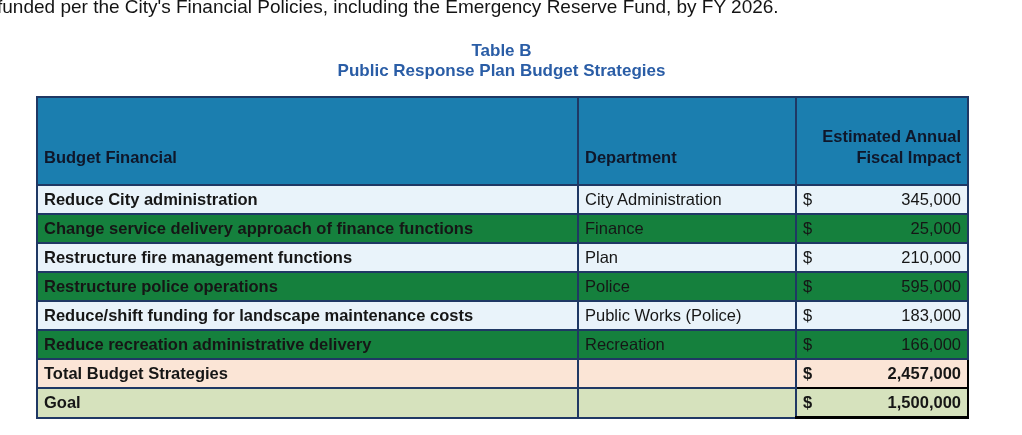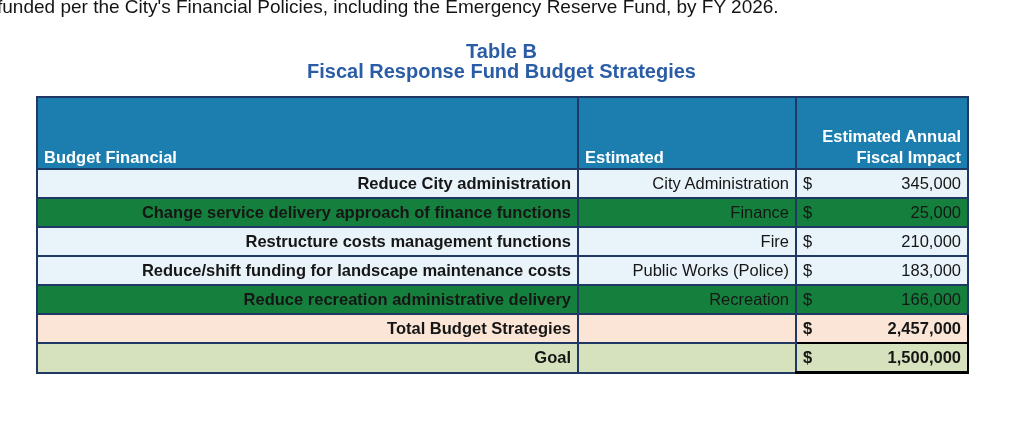--- a/index.html
+++ b/index.html
@@ -15,69 +15,69 @@
   body{
     width:1022px;height:435px;background:#ffffff;overflow:hidden;position:relative;
     font-family:"Liberation Sans", sans-serif;color:var(--text-color);
   }
   .intro{
     position:absolute;top:-6px;left:-3px;width:1020px;
     font-size:19px;line-height:26px;white-space:nowrap;color:#141414;
   }
   .title-block{
     position:absolute;top:41px;left:36px;width:931px;text-align:center;
-    color:var(--title-color);font-weight:bold;font-size:20px;line-height:20px;
+    color:var(--title-color);font-weight:bold;font-size:17px;line-height:20px;
   }
   .title-block .line{display:block;}
   table.budget{
     position:absolute;left:36px;top:96px;width:931px;
     border-collapse:collapse;table-layout:fixed;
     font-size:16.5px;
   }
   table.budget th, table.budget td{
     border:2px solid var(--grid-border);
     padding:1px 6px;
-    overflow:hidden;white-space:nowrap;text-align:right;
+    overflow:hidden;white-space:nowrap;
   }
   table.budget th{
-    background:var(--header-bg);color:#ffffff;font-weight:bold;
+    background:var(--header-bg);color:#0f172a;font-weight:bold;
     vertical-align:bottom;text-align:left;height:69px;
-    line-height:21px;padding-bottom:0;
+    line-height:21px;padding-bottom:16px;
   }
   table.budget th.h-impact{text-align:right;white-space:normal;}
   table.budget td{height:25px;line-height:25px;background:#15803d;}
   tr.alt td{background:var(--row-alt-bg);}
   td.c-strategy{font-weight:bold;}
   td.c-impact{padding:1px 4px 1px 5px;}
   .money{display:flex;justify-content:space-between;align-items:baseline;}
   tr.total td{background:var(--total-row-bg);font-weight:bold;}
   tr.goal td{background:var(--goal-row-bg);font-weight:bold;}
   tr.total td.c-impact{border:2px solid #000000;}
   tr.goal td.c-impact{border:2px solid #000000;border-bottom:3px solid #000000;}
 </style>
 </head>
 <body>
 
 <div class="intro">funded per the City's Financial Policies, including the Emergency Reserve Fund, by FY 2026.</div>
 
 <div class="title-block">
   <span class="line">Table B</span>
-  <span class="line">Fiscal Response Fund Budget Strategies</span>
+  <span class="line">Public Response Plan Budget Strategies</span>
 </div>
 
 <table class="budget">
   <colgroup>
     <col style="width:541px">
     <col style="width:218px">
     <col style="width:172px">
   </colgroup>
   <thead>
     <tr>
       <th class="h-strategy">Budget Financial</th>
-      <th class="h-dept">Estimated</th>
+      <th class="h-dept">Department</th>
       <th class="h-impact">Estimated Annual Fiscal Impact</th>
     </tr>
   </thead>
   <tbody>
       <tr class="alt">
         <td class="c-strategy">Reduce City administration</td>
         <td class="c-dept">City Administration</td>
         <td class="c-impact">
           <span class="money">
             <span>$</span>
@@ -89,26 +89,36 @@
         <td class="c-strategy">Change service delivery approach of finance functions</td>
         <td class="c-dept">Finance</td>
         <td class="c-impact">
           <span class="money">
             <span>$</span>
             <span>25,000</span>
           </span>
         </td>
       </tr>
       <tr class="alt">
-        <td class="c-strategy">Restructure costs management functions</td>
-        <td class="c-dept">Fire</td>
+        <td class="c-strategy">Restructure fire management functions</td>
+        <td class="c-dept">Plan</td>
         <td class="c-impact">
           <span class="money">
             <span>$</span>
             <span>210,000</span>
+          </span>
+        </td>
+      </tr>
+      <tr>
+        <td class="c-strategy">Restructure police operations</td>
+        <td class="c-dept">Police</td>
+        <td class="c-impact">
+          <span class="money">
+            <span>$</span>
+            <span>595,000</span>
           </span>
         </td>
       </tr>
       <tr class="alt">
         <td class="c-strategy">Reduce/shift funding for landscape maintenance costs</td>
         <td class="c-dept">Public Works (Police)</td>
         <td class="c-impact">
           <span class="money">
             <span>$</span>
             <span>183,000</span>

